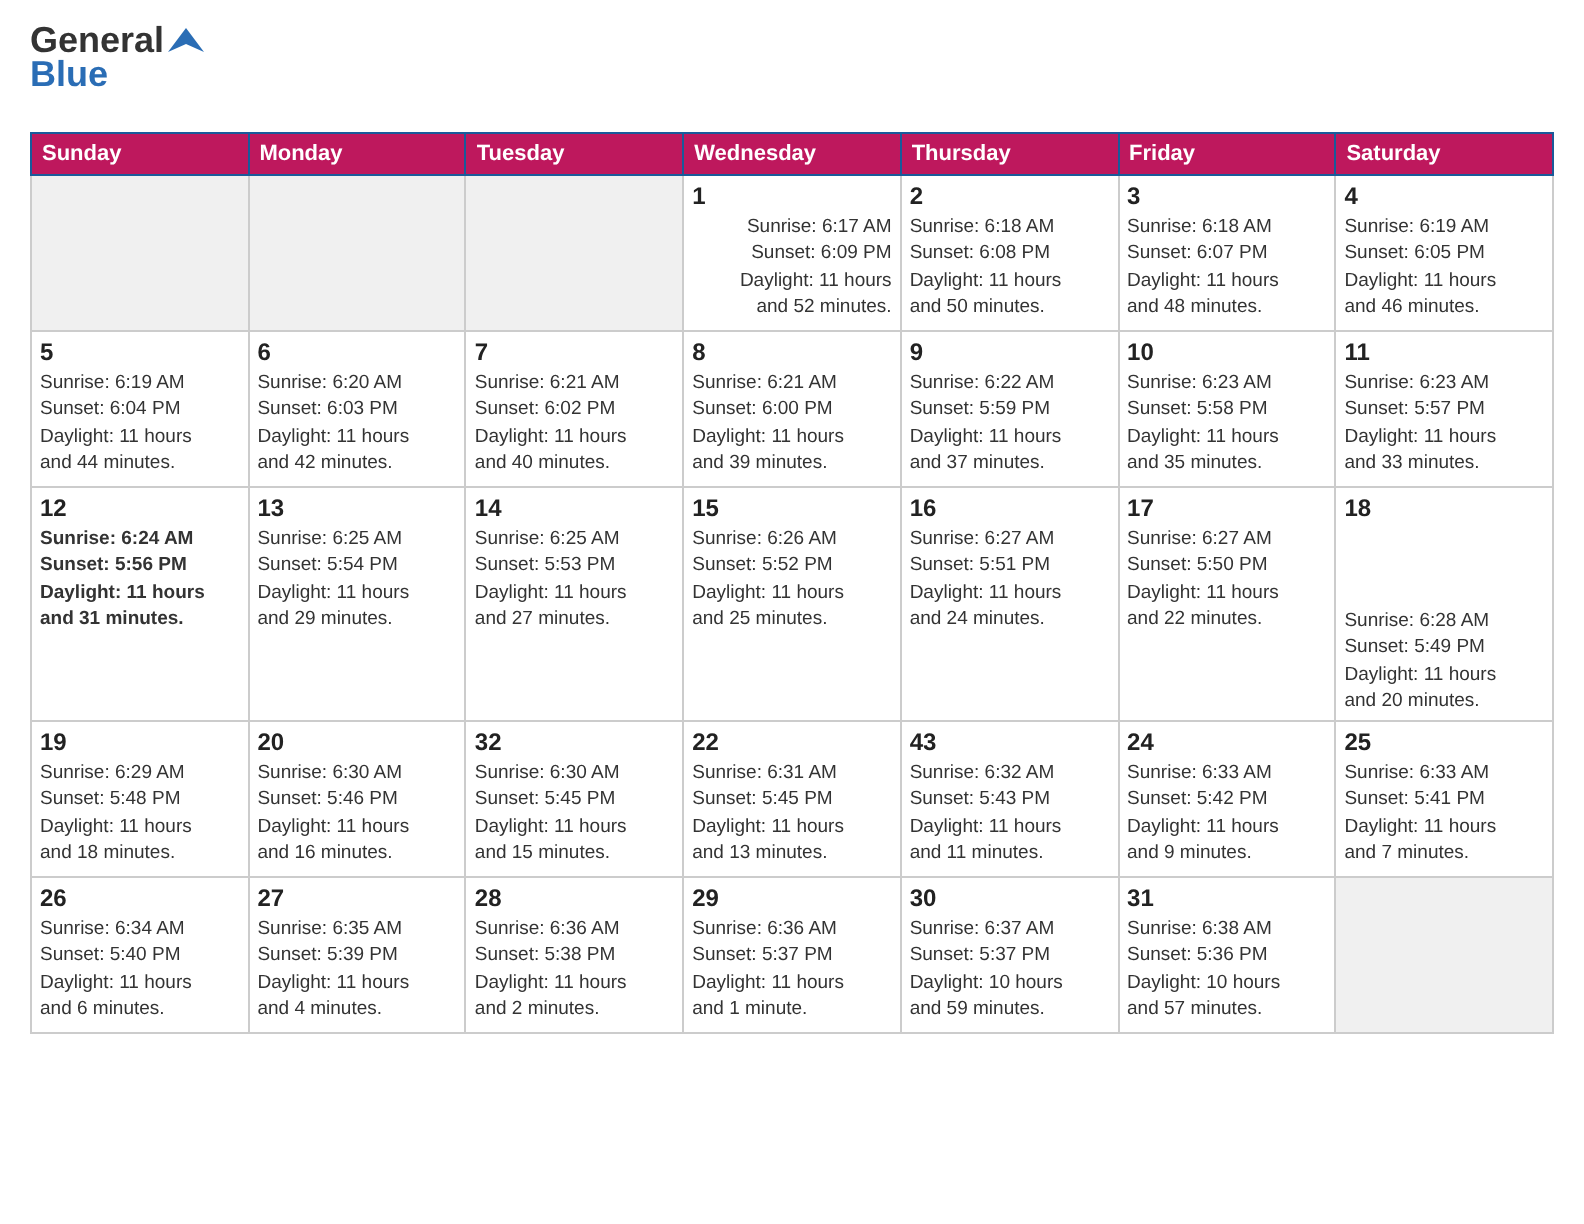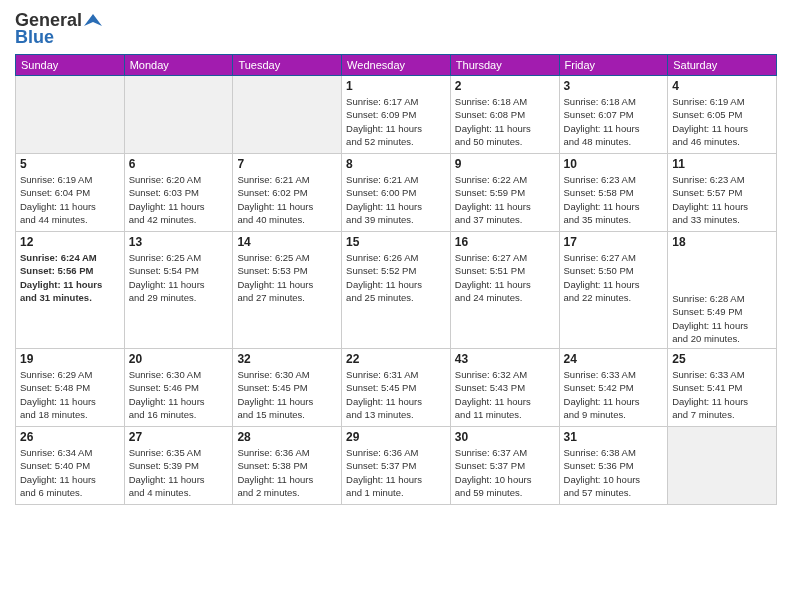--- a/index.html
+++ b/index.html
@@ -12,21 +12,21 @@
     }
     .page {
       width: 792px;
       height: 612px;
       padding: 10px 15px;
     }
     .header {
       display: flex;
       justify-content: space-between;
       align-items: flex-start;
-      margin-bottom: 6px;
+      margin-bottom: 18px;
     }
     .logo {
       display: flex;
       flex-direction: column;
       align-items: flex-start;
     }
     .title-block {
       text-align: right;
     }
     .month-title {
@@ -37,26 +37,26 @@
     .location {
       font-size: 14px;
       color: #555;
     }
     .calendar {
       width: 100%;
       border-collapse: collapse;
       font-size: 10px;
     }
     .calendar th {
-      background-color: #a21caf;
+      background-color: #be185d;
       color: #fff;
       text-align: left;
       padding: 4px 5px;
       font-size: 11px;
-      font-weight: normal;
+      font-weight: bold;
       border: 1px solid #1a5a9a;
     }
     .calendar td {
       border: 1px solid #ccc;
       vertical-align: top;
       padding: 3px 4px;
       width: calc(100% / 7);
       height: 78px;
       background: #fff;
     }
@@ -114,21 +114,21 @@
           <th>Saturday</th>
         </tr>
     </thead>
     <tbody id="calendar-body">
     <tr>
           <td class="empty"></td>
           <td class="empty"></td>
           <td class="empty"></td>
           <td>
             <span class="day-num">1</span>
-            <div class="day-info" style="white-space: pre-line;">Sunrise: 6:17 AM
+            <div class="day-info" style="white-space: pre-line; text-align: right;">Sunrise: 6:17 AM
 Sunset: 6:09 PM
 Daylight: 11 hours
 and 52 minutes.</div>
           </td>
           <td>
             <span class="day-num">2</span>
             <div class="day-info" style="white-space: pre-line;">Sunrise: 6:18 AM
 Sunset: 6:08 PM
 Daylight: 11 hours
 and 50 minutes.</div>

